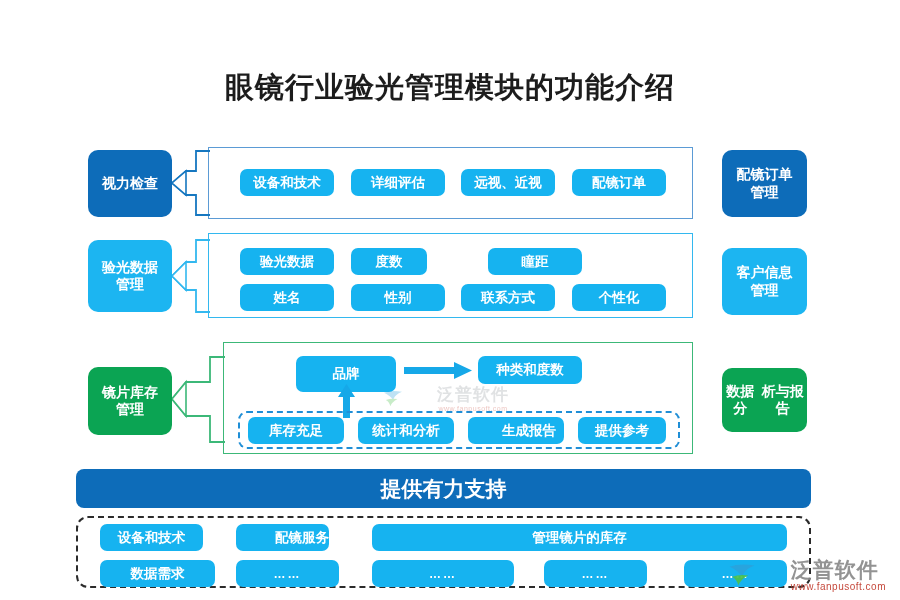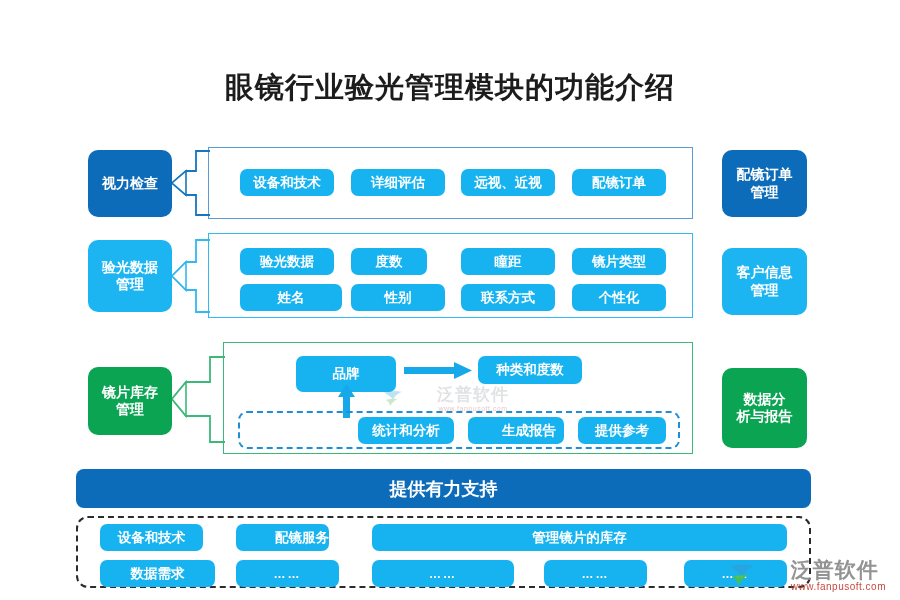--- a/index.html
+++ b/index.html
@@ -70,21 +70,21 @@
     background: transparent;
   }
 
   
   .conn { position: absolute; }
 
   
   .banner {
     position: absolute;
     background: #0d6cb9; border-radius: 8px;
-    color: #fff; font-weight: 700; font-size: 18px;
+    color: #fff; font-weight: 700; font-size: 21px;
     display: flex; align-items: center; justify-content: center;
   }
 
   
   .watermark {
     position: absolute; right: 14px; bottom: 8px;
     display: flex; align-items: center; gap: 5px;
     opacity: .92; pointer-events: none;
   }
   .wm-text { display: flex; flex-direction: column; line-height: 1; margin-left: 29px; }
@@ -145,28 +145,25 @@
     <span>验光数据</span>
     <span>管理</span>
   </div>
 
   <div class="pill" style="position:absolute; left:240px; top:248px; width:94px;">
     <span>验光数据</span>
   </div>
   <div class="pill" style="position:absolute; left:351px; top:248px; width:76px;">
     <span>度数</span>
   </div>
-  <div class="pill" style="position:absolute; left:461px; top:248px; width:94px;">
+  <div class="pill" style="position:absolute; left:488px; top:248px; width:94px;">
     <span>瞳距</span>
   </div>
-  <div class="pill" style="position:absolute; left:572px; top:248px; width:94px;">
-    <span>镜片类型</span>
-  </div>
-
-  <div class="pill" style="position:absolute; left:240px; top:284px; width:102px;">
+
+  <div class="pill" style="position:absolute; left:240px; top:284px; width:94px;">
     <span>姓名</span>
   </div>
   <div class="pill" style="position:absolute; left:351px; top:284px; width:94px;">
     <span>性别</span>
   </div>
   <div class="pill" style="position:absolute; left:461px; top:284px; width:94px;">
     <span>联系方式</span>
   </div>
   <div class="pill" style="position:absolute; left:572px; top:284px; width:94px;">
     <span>个性化</span>
@@ -200,31 +197,34 @@
   <div class="pill" style="position:absolute; left:478px; top:356px; width:104px; height:28px;">
     <span>种类和度数</span>
   </div>
 
   <svg class="conn" style="left:338px; top:384px;" width="17" height="34" viewBox="0 0 17 34">
     <path d="M5 34 L5 13 L0 13 L8.5 0 L17 13 L12 13 L12 34 Z" fill="#16a8e8"></path>
   </svg>
 
   <div class="dashbox" style="left:238px; top:411px; width:442px; height:38px;"></div>
 
+  <div class="pill" style="position:absolute; left:248px; top:417px; width:96px;">
+    <span>库存充足</span>
+  </div>
   <div class="pill" style="position:absolute; left:358px; top:417px; width:96px;">
     <span>统计和分析</span>
   </div>
   <div class="pill" style="position:absolute; left:468px; top:417px; width:96px;padding-left:26px;">
     <span>生成报告</span>
   </div>
   <div class="pill" style="position:absolute; left:578px; top:417px; width:88px;">
     <span>提供参考</span>
   </div>
 
-  <div class="rightbox c-green" style="left:722px; top:368px; width:85px; height:80px; flex-direction:column;">
+  <div class="rightbox c-green" style="left:722px; top:368px; width:85px; height:64px; flex-direction:row;">
     <span>数据分</span>
     <span>析与报告</span>
   </div>
 
   <div class="banner" style="left:76px; top:469px; width:735px; height:39px;">
     <span>提供有力支持</span>
   </div>
 
   <div class="dashbox-dark" style="left:76px; top:516px; width:735px; height:72px;"></div>
 

